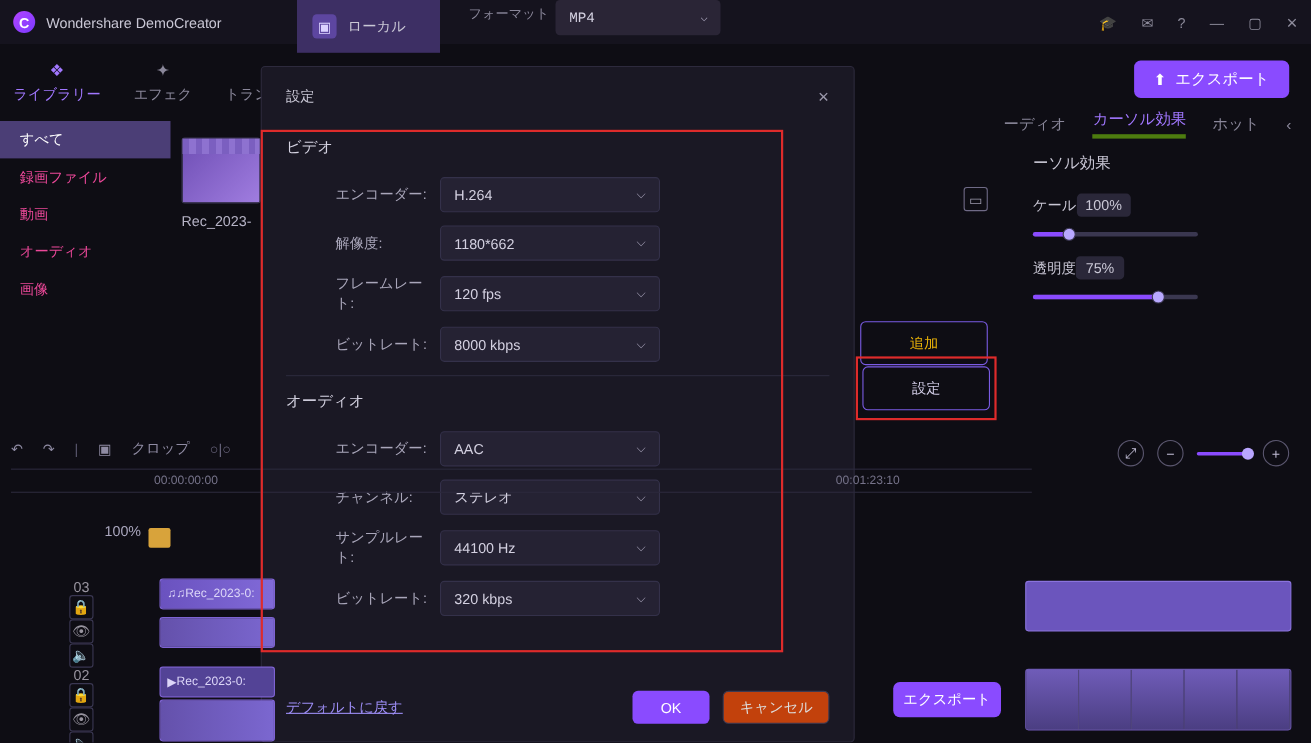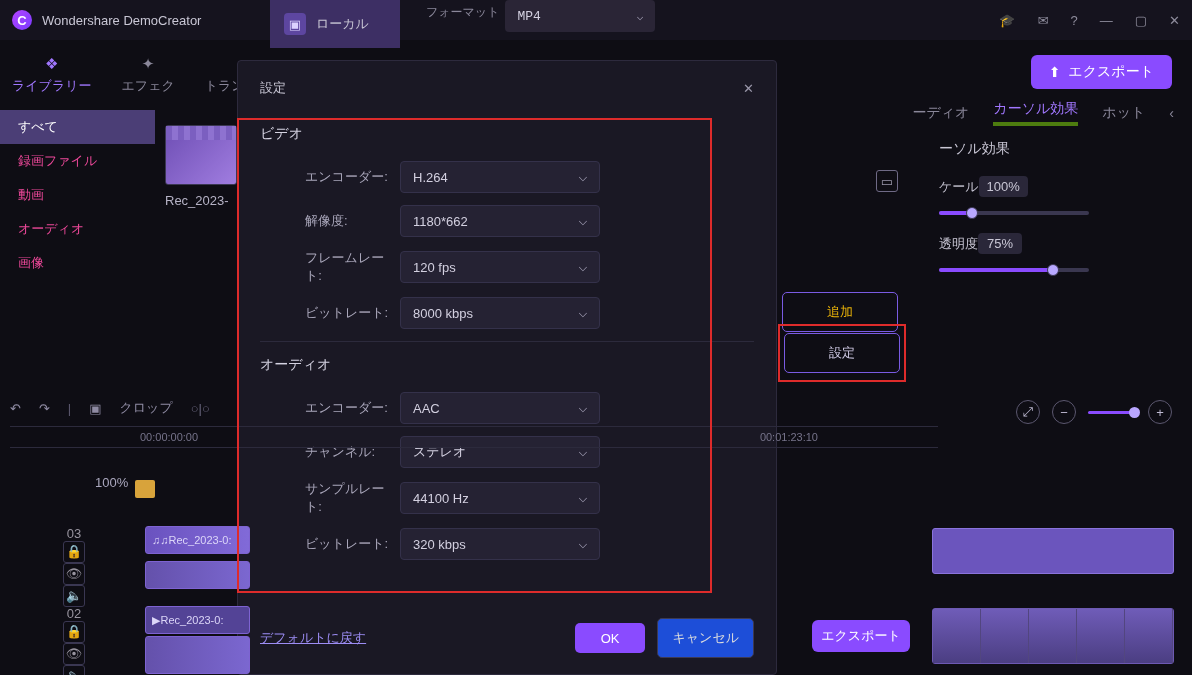--- a/index.html
+++ b/index.html
@@ -61,21 +61,21 @@
   .red-box{position:absolute; left:237px; top:118px; width:475px; height:475px; border:2px solid #de2b2b; pointer-events:none; z-index:5;}
   .red-box-btn{position:absolute; left:778px; top:324px; width:128px; height:58px; border:2px solid #de2b2b; pointer-events:none; z-index:5;}
   .section-h{font-size:14px; color:#d5d3e2; margin-top:10px; margin-bottom:18px;}
   .setting-row{display:flex; align-items:center; margin-bottom:12px;}
   .setting-label{width:140px; padding-left:45px; color:#a9a6ba; font-size:13px;}
   .setting-select{width:200px; height:32px; background:#252233; border:1px solid #34314a; border-radius:4px; display:flex; align-items:center; justify-content:space-between; padding:0 12px; color:#d3d0e0;}
   .hr{border:none; border-top:1px solid #2c2a3c; margin:6px 0 14px 0;}
   .dialog-footer{position:absolute; bottom:16px; left:22px; right:22px; display:flex; align-items:center;}
   .link-default{color:#9d8df5; text-decoration:underline; font-size:13px;}
   .btn-ok{margin-left:auto; background:#8a4bff; color:#fff; border-radius:5px; height:30px; padding:0 26px; display:flex; align-items:center;}
-  .btn-cancel{margin-left:12px; background:#1d4ed8; border:1px solid #3c3a52; color:#ddd; height:40px; padding:0 14px; border-radius:5px; display:flex; align-items:center;}
+  .btn-cancel{margin-left:12px; background:#c2410c; border:1px solid #3c3a52; color:#ddd; height:30px; padding:0 14px; border-radius:5px; display:flex; align-items:center;}
   .add-btn{position:absolute; left:782px; top:244px; width:116px; height:40px; border:1px solid #7a5be3; border-radius:5px; display:flex; align-items:center; justify-content:center; color:#eab308;margin-top:48px;}
   .settings-outline-btn{position:absolute; left:784px; top:333px; width:116px; height:40px; border:1px solid #7a5be3; border-radius:5px; display:flex; align-items:center; justify-content:center; color:#d1cce6;}
   .export-bottom{position:absolute; left:812px; top:620px; width:98px; height:32px; background:#8a4bff; color:#fff; border-radius:6px; display:flex; align-items:center; justify-content:center;}
   .folder-ic{position:absolute; left:876px; top:170px; width:22px; height:22px; border:1px solid #6f6a86; border-radius:3px; display:flex;align-items:center;justify-content:center;color:#9b98ab;}
   .timeline{position:absolute; left:10px; top:390px; right:254px; height:280px;}
   .tl-toolbar{height:36px; display:flex; align-items:center; gap:18px; color:#8f8ba3;}
   .tl-toolbar .sep{color:#5a576d;}
   .zoom-cluster{position:absolute; right:20px; top:400px; display:flex; align-items:center; gap:12px; color:#bfbbd3;}
   .zoom-line{width:48px; height:3px; background:#8a4bff; position:relative; border-radius:2px;}
   .zoom-line .zt{position:absolute; right:-4px; top:-4px; width:11px; height:11px; background:#b9a6ff; border-radius:50%;}

